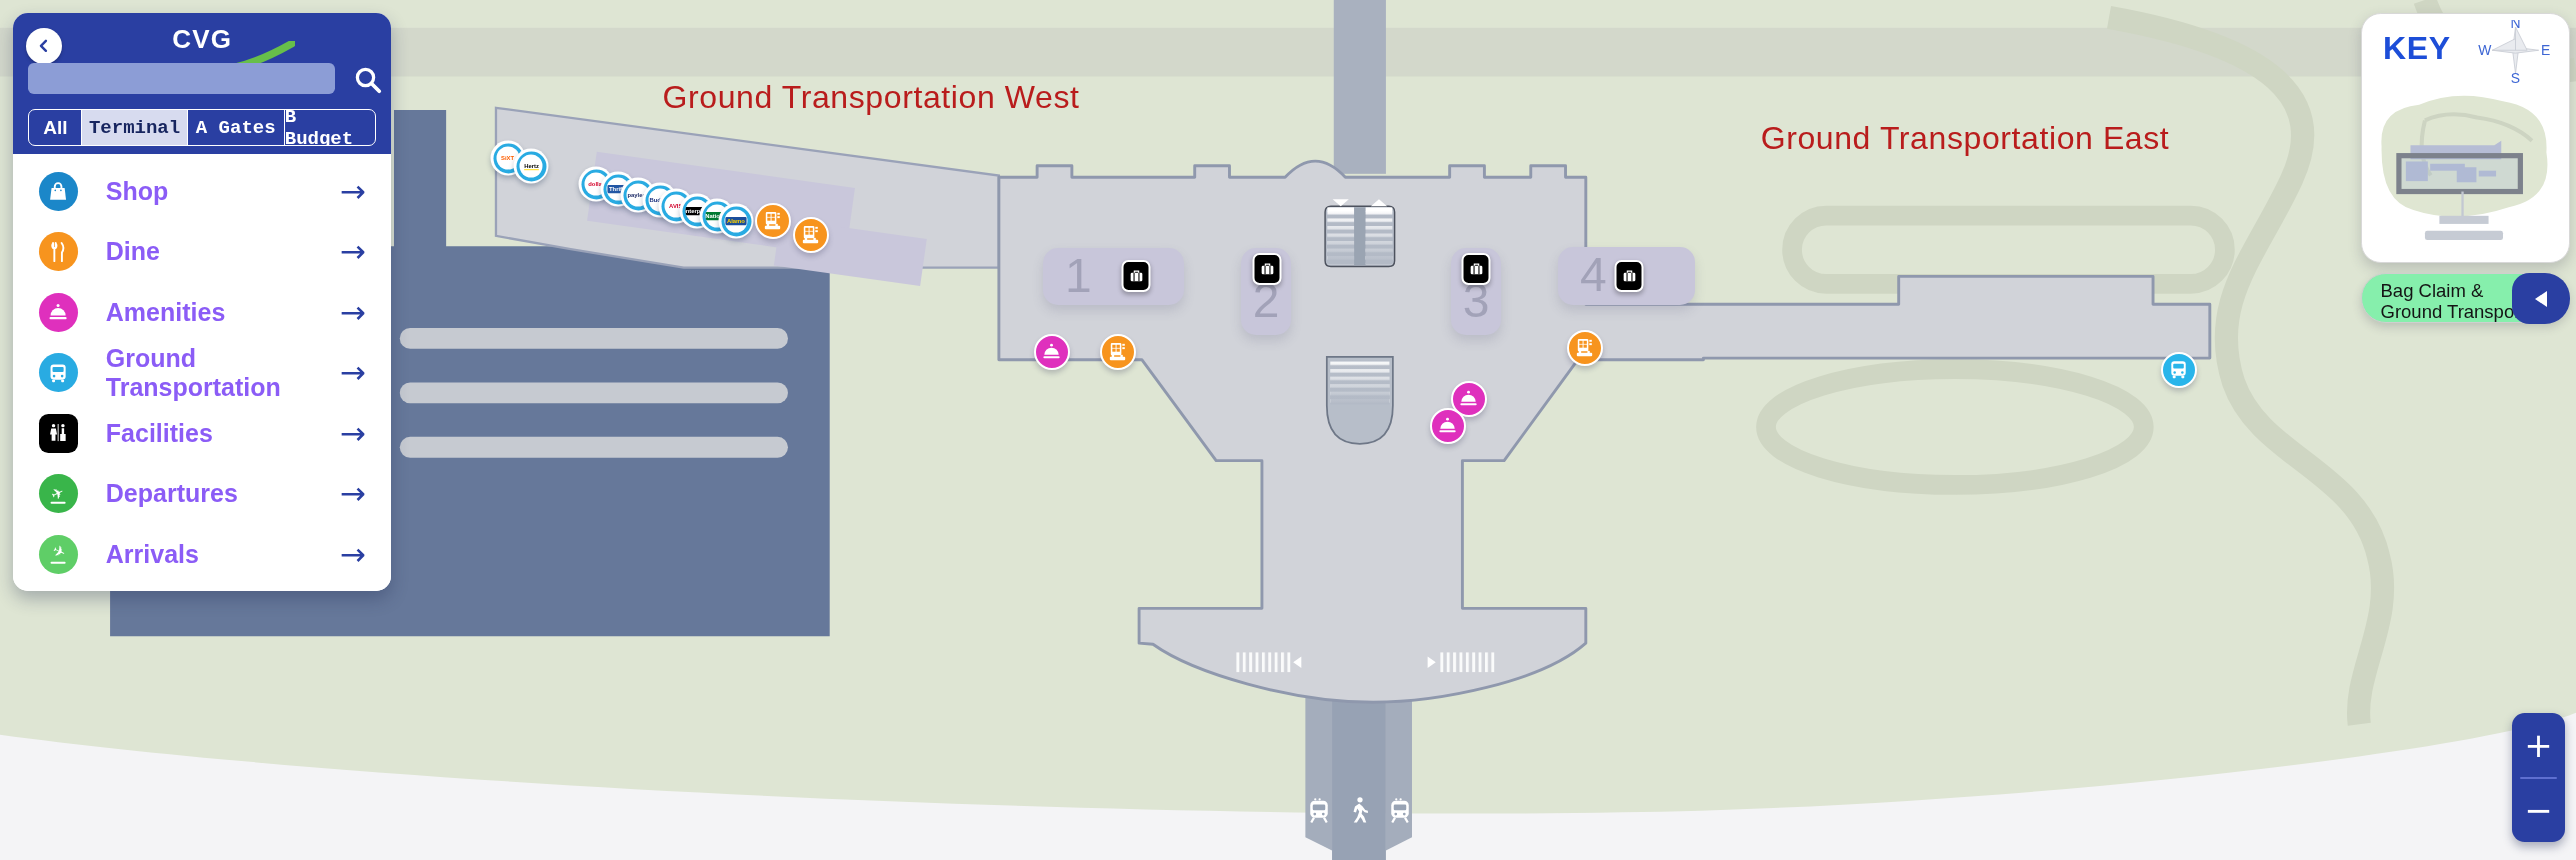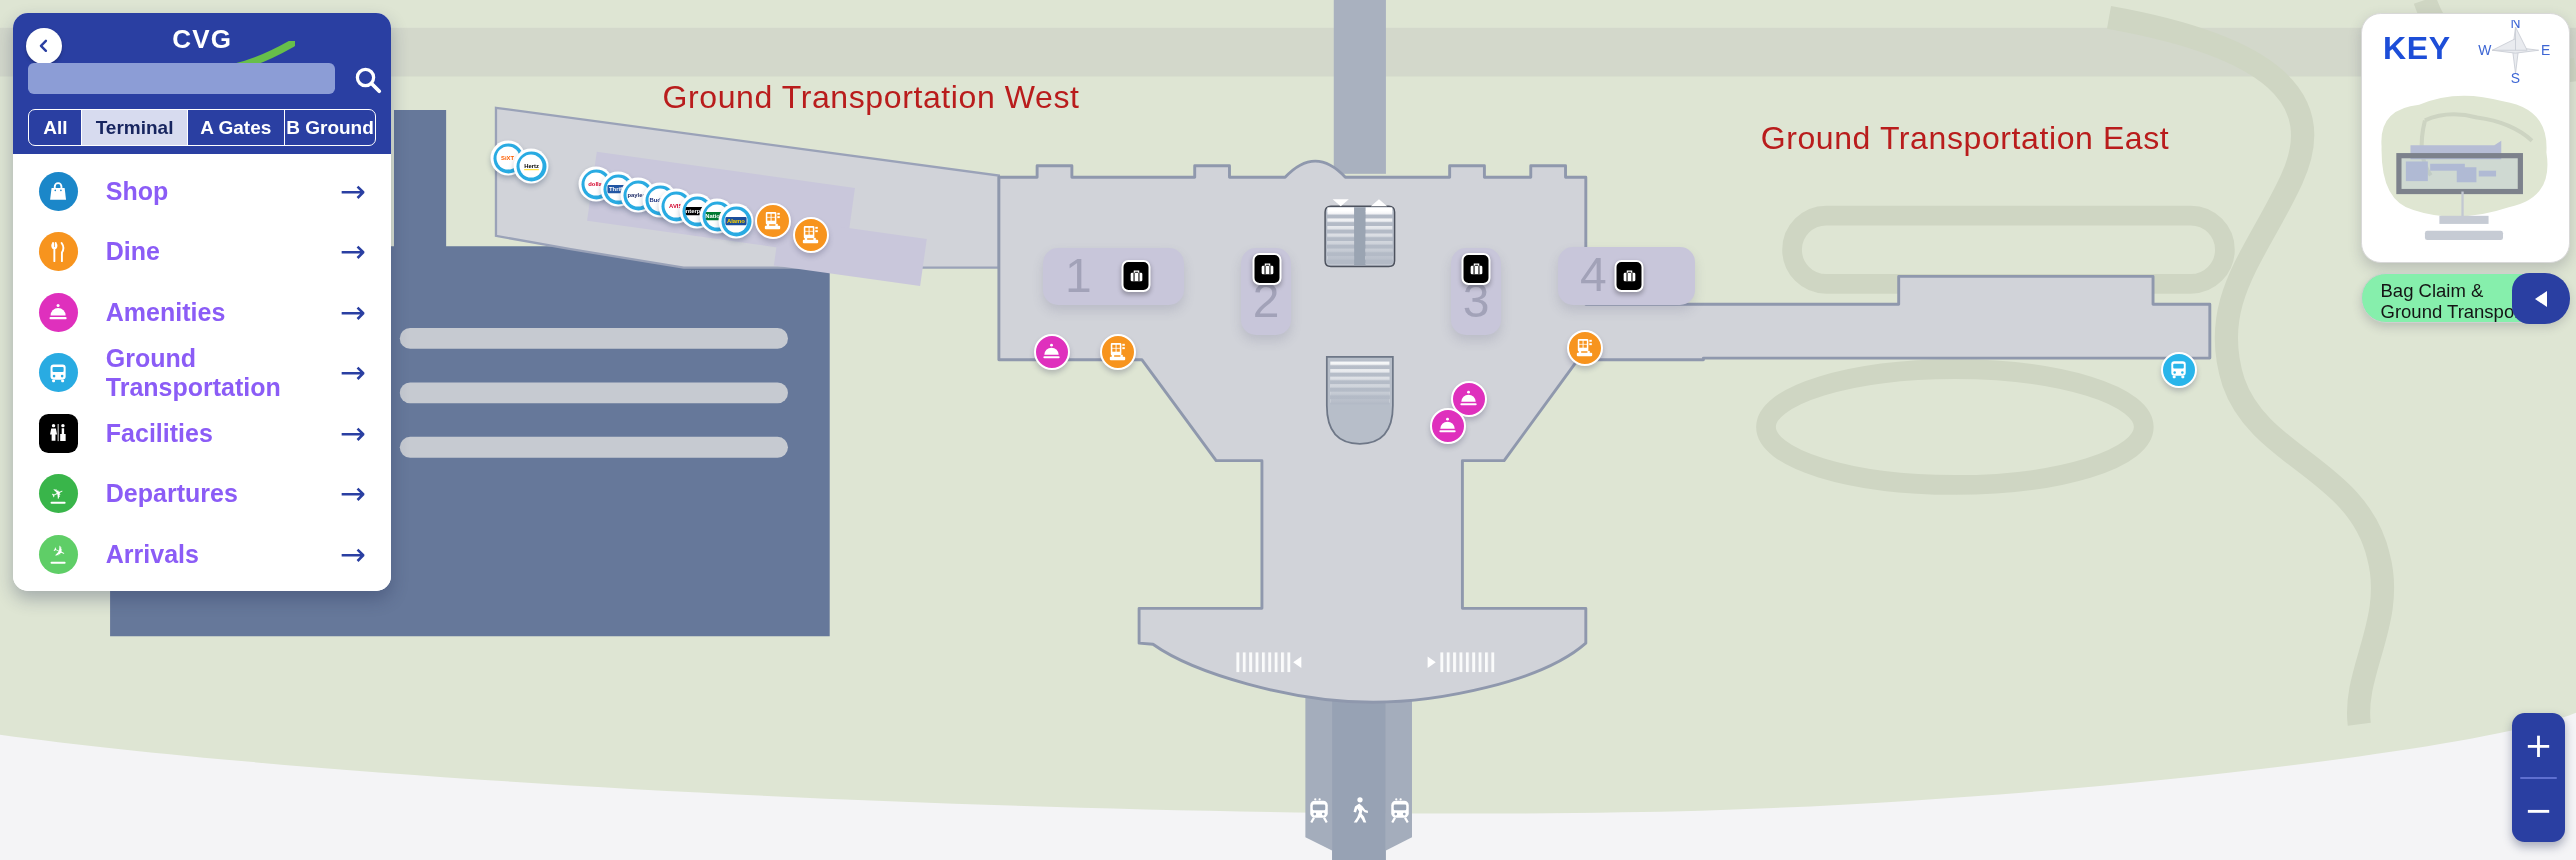--- a/index.html
+++ b/index.html
@@ -34,21 +34,21 @@
   #sidebar{position:absolute;left:13.3px;top:13.3px;width:378px;height:578px;border-radius:15px;
            box-shadow:0 8px 17.4px rgba(30,40,80,.30);background:#fff;}
   #sb-header{position:absolute;left:0;top:0;width:100%;height:141px;background:#2a3fa2;border-radius:15px 15px 0 0;}
   #back-btn{position:absolute;left:12.7px;top:15px;width:36px;height:36px;border-radius:50%;background:#fff;display:flex;align-items:center;justify-content:center;box-shadow:0 1.7px 3.5px rgba(0,0,0,.25);cursor:pointer;}
   #logo{position:absolute;left:50%;top:10.4px;transform:translateX(-50%);color:#fff;font-size:26px;font-weight:800;letter-spacing:1.2px;}
   #logo .swoosh{position:absolute;left:30px;top:17.4px;pointer-events:none;}
   #search-field{position:absolute;left:15px;top:50px;width:307px;height:31px;border-radius:5.8px;background:#8c9dd6;border:none;outline:none;padding:0 10.4px;font-size:18.5px;color:#1c2a66;}
   #search-btn{position:absolute;left:334px;top:50px;width:41px;height:34px;display:flex;align-items:center;justify-content:center;cursor:pointer;}
   #tabbar{position:absolute;left:15px;top:96px;width:348px;height:37px;border:1.4px solid #fff;border-radius:7px;display:flex;overflow:hidden;}
   .tab{display:flex;align-items:center;justify-content:center;color:#fff;font-weight:700;font-size:19px;cursor:pointer;}
-  .tab + .tab{border-left:1.4px solid #fff;}
+  .tab + .tab{border-left:1.4px solid #fff;font-family:Liberation Mono, monospace;}
   .tab.active{background:#d7dbef;color:#17255f;}
   #sb-list{position:absolute;left:0;top:141px;width:100%;height:437px;background:#fff;border-radius:0 0 15px 15px;display:flex;flex-direction:column;padding:7px 0;}
   .sb-item{flex:1;display:flex;align-items:center;padding:0 25.5px;cursor:pointer;}
   .sb-ico{width:39px;height:39px;border-radius:50%;display:flex;align-items:center;justify-content:center;flex:0 0 39px;}
   .sb-ico.sq{border-radius:9.3px;}
   .sb-ico svg{width:62%;height:62%;}
   .sb-label{margin-left:28px;font-size:25px;font-weight:700;color:#8b5cf6;flex:1;}
   .sb-arrow{font-family:"DejaVu Sans",sans-serif;color:#2a3fa2;font-size:31px;font-weight:400;line-height:1;}
 
   
@@ -437,21 +437,21 @@
       <div id="search-btn">
         <svg width="30" height="30" viewBox="0 0 24 24">
           <circle cx="10" cy="10" r="6.5" fill="none" stroke="#fff" stroke-width="2.6"></circle>
           <line x1="15" y1="15" x2="21" y2="21" stroke="#fff" stroke-width="3" stroke-linecap="round"></line>
         </svg>
       </div>
       <div id="tabbar">
         <div class="tab" style="flex:.95">All</div>
         <div class="tab active" style="flex:1.9">Terminal</div>
         <div class="tab" style="flex:1.75">A Gates</div>
-        <div class="tab" style="flex:1.65">B Ground</div>
+        <div class="tab" style="flex:1.65">B Budget</div>
       </div>
     </div>
     <div id="sb-list">
 
       <div class="sb-item">
         <div class="sb-ico" style="background:#1b87c9">
           <svg viewBox="0 0 24 24">
               <path d="M5.5,9 h13 l1.4,11.5 h-15.8 Z" fill="#fff"></path>
               <path d="M8.7,9.2 V7.4 a3.3,3.3 0 0 1 6.6,0 V9.2" stroke="#fff" stroke-width="1.9" fill="none"></path>
               <circle cx="9.2" cy="11.3" r="0.8" fill="#1b87c9"></circle>

